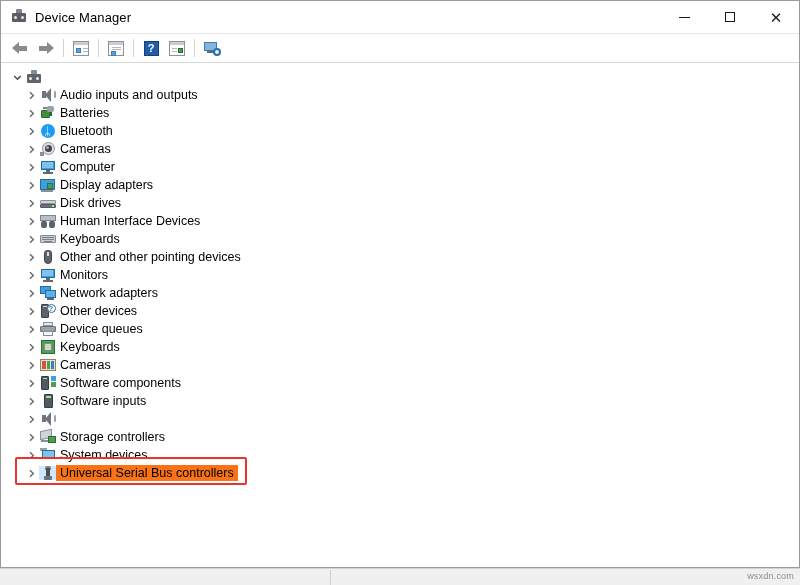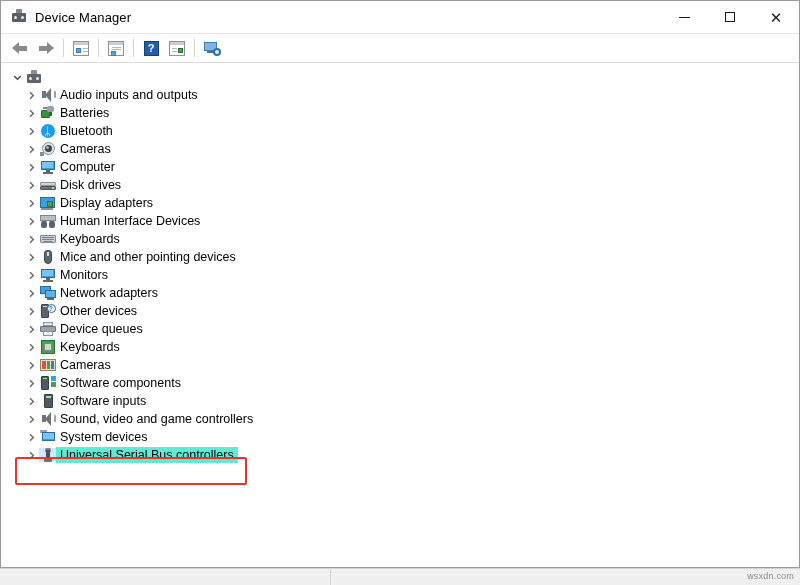--- a/index.html
+++ b/index.html
@@ -94,21 +94,21 @@
   }
   .row .chev{
     width:16px;flex:0 0 16px;display:flex;align-items:center;justify-content:center;
     color:#6d6d6d;font-size:9px;
   }
   .row .chev svg{display:block;}
   .row .ico{width:17px;flex:0 0 17px;display:flex;align-items:center;justify-content:center;}
   .row .lbl{padding-left:4px;padding-right:4px;line-height:16px;}
   .row.root{padding-left:8px;}
   .row.child{padding-left:22px;}
-  .row.selected .lbl{background:#5eead4;}
+  .row.selected .lbl{background:#f97316;}
   .row.selected .ico{background:#cde8ff;}
   
   .annot{
     position:absolute;border:2px solid #e8342a;border-radius:2px;
     pointer-events:none;
   }
   
   .i{position:relative;width:16px;height:14px;}
   .i *{position:absolute;box-sizing:border-box;}
   
@@ -395,43 +395,43 @@
         <span class="lbl">Computer</span>
       </div>
 
       <div class="row child">
         <span class="chev">
             <svg width="9" height="9" viewBox="0 0 9 9">
               <path d="M3 1.2 L6.3 4.5 L3 7.8" fill="none" stroke="#6d6d6d" stroke-width="1.5"></path>
             </svg>
           </span>
         <span class="ico">
+            <span class="i i-da">
+              <span class="card"></span>
+              <span class="chip"></span>
+              <span class="pins"></span>
+            </span>
+          </span>
+        <span class="lbl">Display adapters</span>
+      </div>
+
+      <div class="row child">
+        <span class="chev">
+            <svg width="9" height="9" viewBox="0 0 9 9">
+              <path d="M3 1.2 L6.3 4.5 L3 7.8" fill="none" stroke="#6d6d6d" stroke-width="1.5"></path>
+            </svg>
+          </span>
+        <span class="ico">
             <span class="i i-dsk">
               <span class="top"></span>
               <span class="bot"></span>
               <span class="led"></span>
             </span>
           </span>
         <span class="lbl">Disk drives</span>
-      </div>
-
-      <div class="row child">
-        <span class="chev">
-            <svg width="9" height="9" viewBox="0 0 9 9">
-              <path d="M3 1.2 L6.3 4.5 L3 7.8" fill="none" stroke="#6d6d6d" stroke-width="1.5"></path>
-            </svg>
-          </span>
-        <span class="ico">
-            <span class="i i-da">
-              <span class="card"></span>
-              <span class="chip"></span>
-              <span class="pins"></span>
-            </span>
-          </span>
-        <span class="lbl">Display adapters</span>
       </div>
 
       <div class="row child">
         <span class="chev">
             <svg width="9" height="9" viewBox="0 0 9 9">
               <path d="M3 1.2 L6.3 4.5 L3 7.8" fill="none" stroke="#6d6d6d" stroke-width="1.5"></path>
             </svg>
           </span>
         <span class="ico">
             <span class="i i-hid">
@@ -465,21 +465,21 @@
             <svg width="9" height="9" viewBox="0 0 9 9">
               <path d="M3 1.2 L6.3 4.5 L3 7.8" fill="none" stroke="#6d6d6d" stroke-width="1.5"></path>
             </svg>
           </span>
         <span class="ico">
             <span class="i i-ms">
               <span class="body"></span>
               <span class="wheel"></span>
             </span>
           </span>
-        <span class="lbl">Mice and other pointing devices</span>
+        <span class="lbl">Other and other pointing devices</span>
       </div>
 
       <div class="row child">
         <span class="chev">
             <svg width="9" height="9" viewBox="0 0 9 9">
               <path d="M3 1.2 L6.3 4.5 L3 7.8" fill="none" stroke="#6d6d6d" stroke-width="1.5"></path>
             </svg>
           </span>
         <span class="ico">
             <span class="i i-mon">
@@ -610,23 +610,37 @@
               <path d="M3 1.2 L6.3 4.5 L3 7.8" fill="none" stroke="#6d6d6d" stroke-width="1.5"></path>
             </svg>
           </span>
         <span class="ico">
             <span class="i i-spk">
               <span class="body"></span>
               <span class="cone"></span>
               <span class="w1"></span>
             </span>
           </span>
-        <span class="lbl">Sound, video and game controllers</span>
-      </div>
-
+      </div>
+
+      <div class="row child">
+        <span class="chev">
+            <svg width="9" height="9" viewBox="0 0 9 9">
+              <path d="M3 1.2 L6.3 4.5 L3 7.8" fill="none" stroke="#6d6d6d" stroke-width="1.5"></path>
+            </svg>
+          </span>
+        <span class="ico">
+            <span class="i i-stc">
+              <span class="card"></span>
+              <span class="pins"></span>
+              <span class="chip"></span>
+            </span>
+          </span>
+        <span class="lbl">Storage controllers</span>
+      </div>
 
       <div class="row child">
         <span class="chev">
             <svg width="9" height="9" viewBox="0 0 9 9">
               <path d="M3 1.2 L6.3 4.5 L3 7.8" fill="none" stroke="#6d6d6d" stroke-width="1.5"></path>
             </svg>
           </span>
         <span class="ico">
             <span class="i i-sys">
               <span class="tab"></span>

